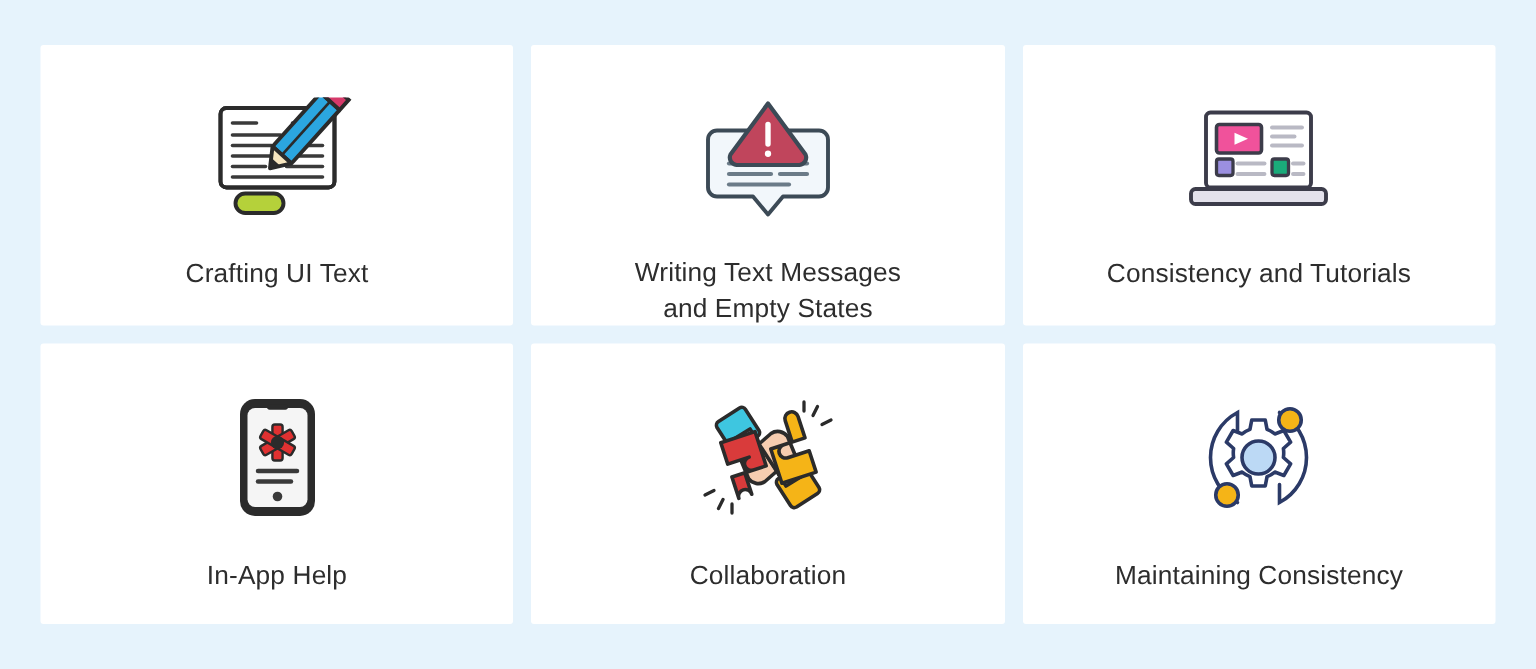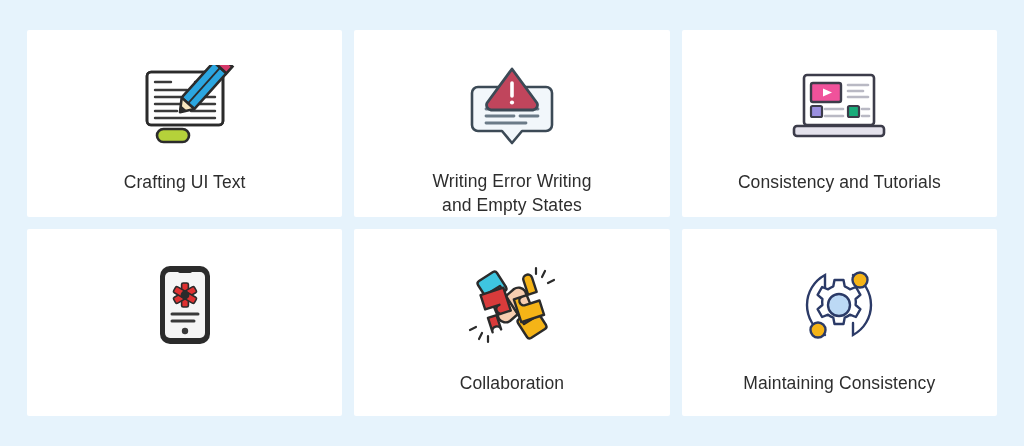--- a/index.html
+++ b/index.html
@@ -114,21 +114,21 @@
           <line x1="22" y1="44" x2="74" y2="44"></line>
           <line x1="22" y1="51" x2="50" y2="51"></line>
           <line x1="56" y1="51" x2="74" y2="51"></line>
           <line x1="22" y1="58" x2="62" y2="58"></line>
         </g>
         <path d="M48 4 L73 38 a5 5 0 0 1 -4 7 H27 a5 5 0 0 1 -4 -7 Z" fill="#c0455c" stroke="#3c4a56" stroke-width="2.8" stroke-linejoin="round"></path>
         <line x1="48" y1="18" x2="48" y2="31" stroke="#ffffff" stroke-width="3.6" stroke-linecap="round"></line>
         <circle cx="48" cy="37.5" r="2.1" fill="#ffffff"></circle>
       </svg>
     </div>
-    <div class="card-label">Writing Error Writing
+    <div class="card-label">Writing Text Messages
 and Empty States</div>
   </div>
 
   <div class="card">
     <div class="icon-wrap">
       <svg width="96" height="78" viewBox="0 0 96 78">
         <rect x="13" y="6" width="70" height="50" rx="3" fill="#ffffff" stroke="#3c3c4a" stroke-width="2.6"></rect>
         <rect x="20" y="14" width="30" height="19" rx="2" fill="#f0529b" stroke="#3c3c4a" stroke-width="2.4"></rect>
         <path d="M32 19.5 L41 23.5 L32 27.5 Z" fill="#ffffff"></path>
         <g stroke="#b9b9c4" stroke-width="2.6" stroke-linecap="round">
@@ -162,20 +162,21 @@
           </g>
         </g>
         <circle cx="31" cy="32" r="4.4" fill="#2b2b2b"></circle>
         <g stroke="#3a3a3a" stroke-width="3" stroke-linecap="round">
           <line x1="18" y1="51" x2="44" y2="51"></line>
           <line x1="18" y1="58" x2="40" y2="58"></line>
         </g>
         <circle cx="31" cy="68" r="3.2" fill="#3a3a3a"></circle>
       </svg>
     </div>
+    <div class="card-label">In-App Help</div>
   </div>
 
   <div class="card row2">
     <div class="icon-wrap">
       <svg width="92" height="88" viewBox="0 0 92 88">
         <g stroke="#2b2b2b" stroke-width="2.4" stroke-linejoin="round" stroke-linecap="round">
 
           <path d="M13 20 l14 -9 a3 3 0 0 1 4 1 l9 14 a3 3 0 0 1 -1 4 l-14 9 a3 3 0 0 1 -4 -1 l-9 -14 a3 3 0 0 1 1 -4 z" fill="#3ec6e0"></path>
           <path d="M21 33 l13 -8 l5 8 l-13 8 z" fill="#dfe3e8"></path>
           <path d="M26 41 l13 -8 l13 20 l-8 7 a8 8 0 0 1 -11 -2 z" fill="#f6cdb0"></path>

